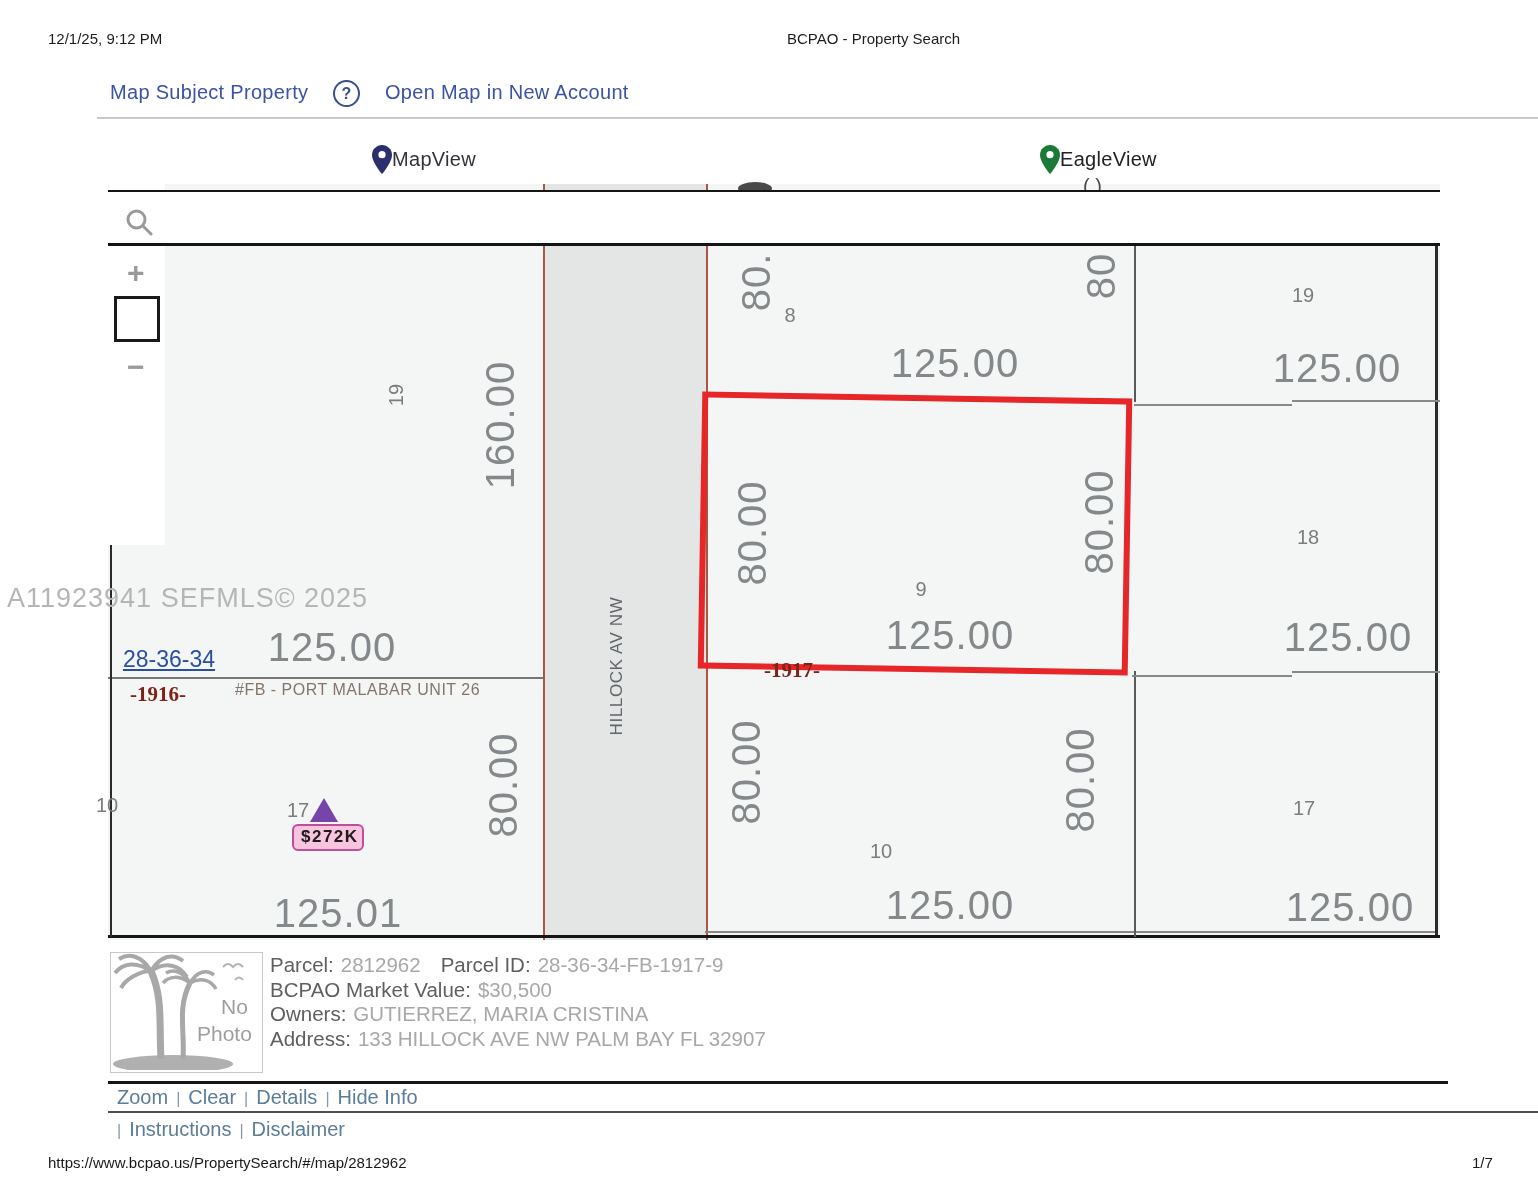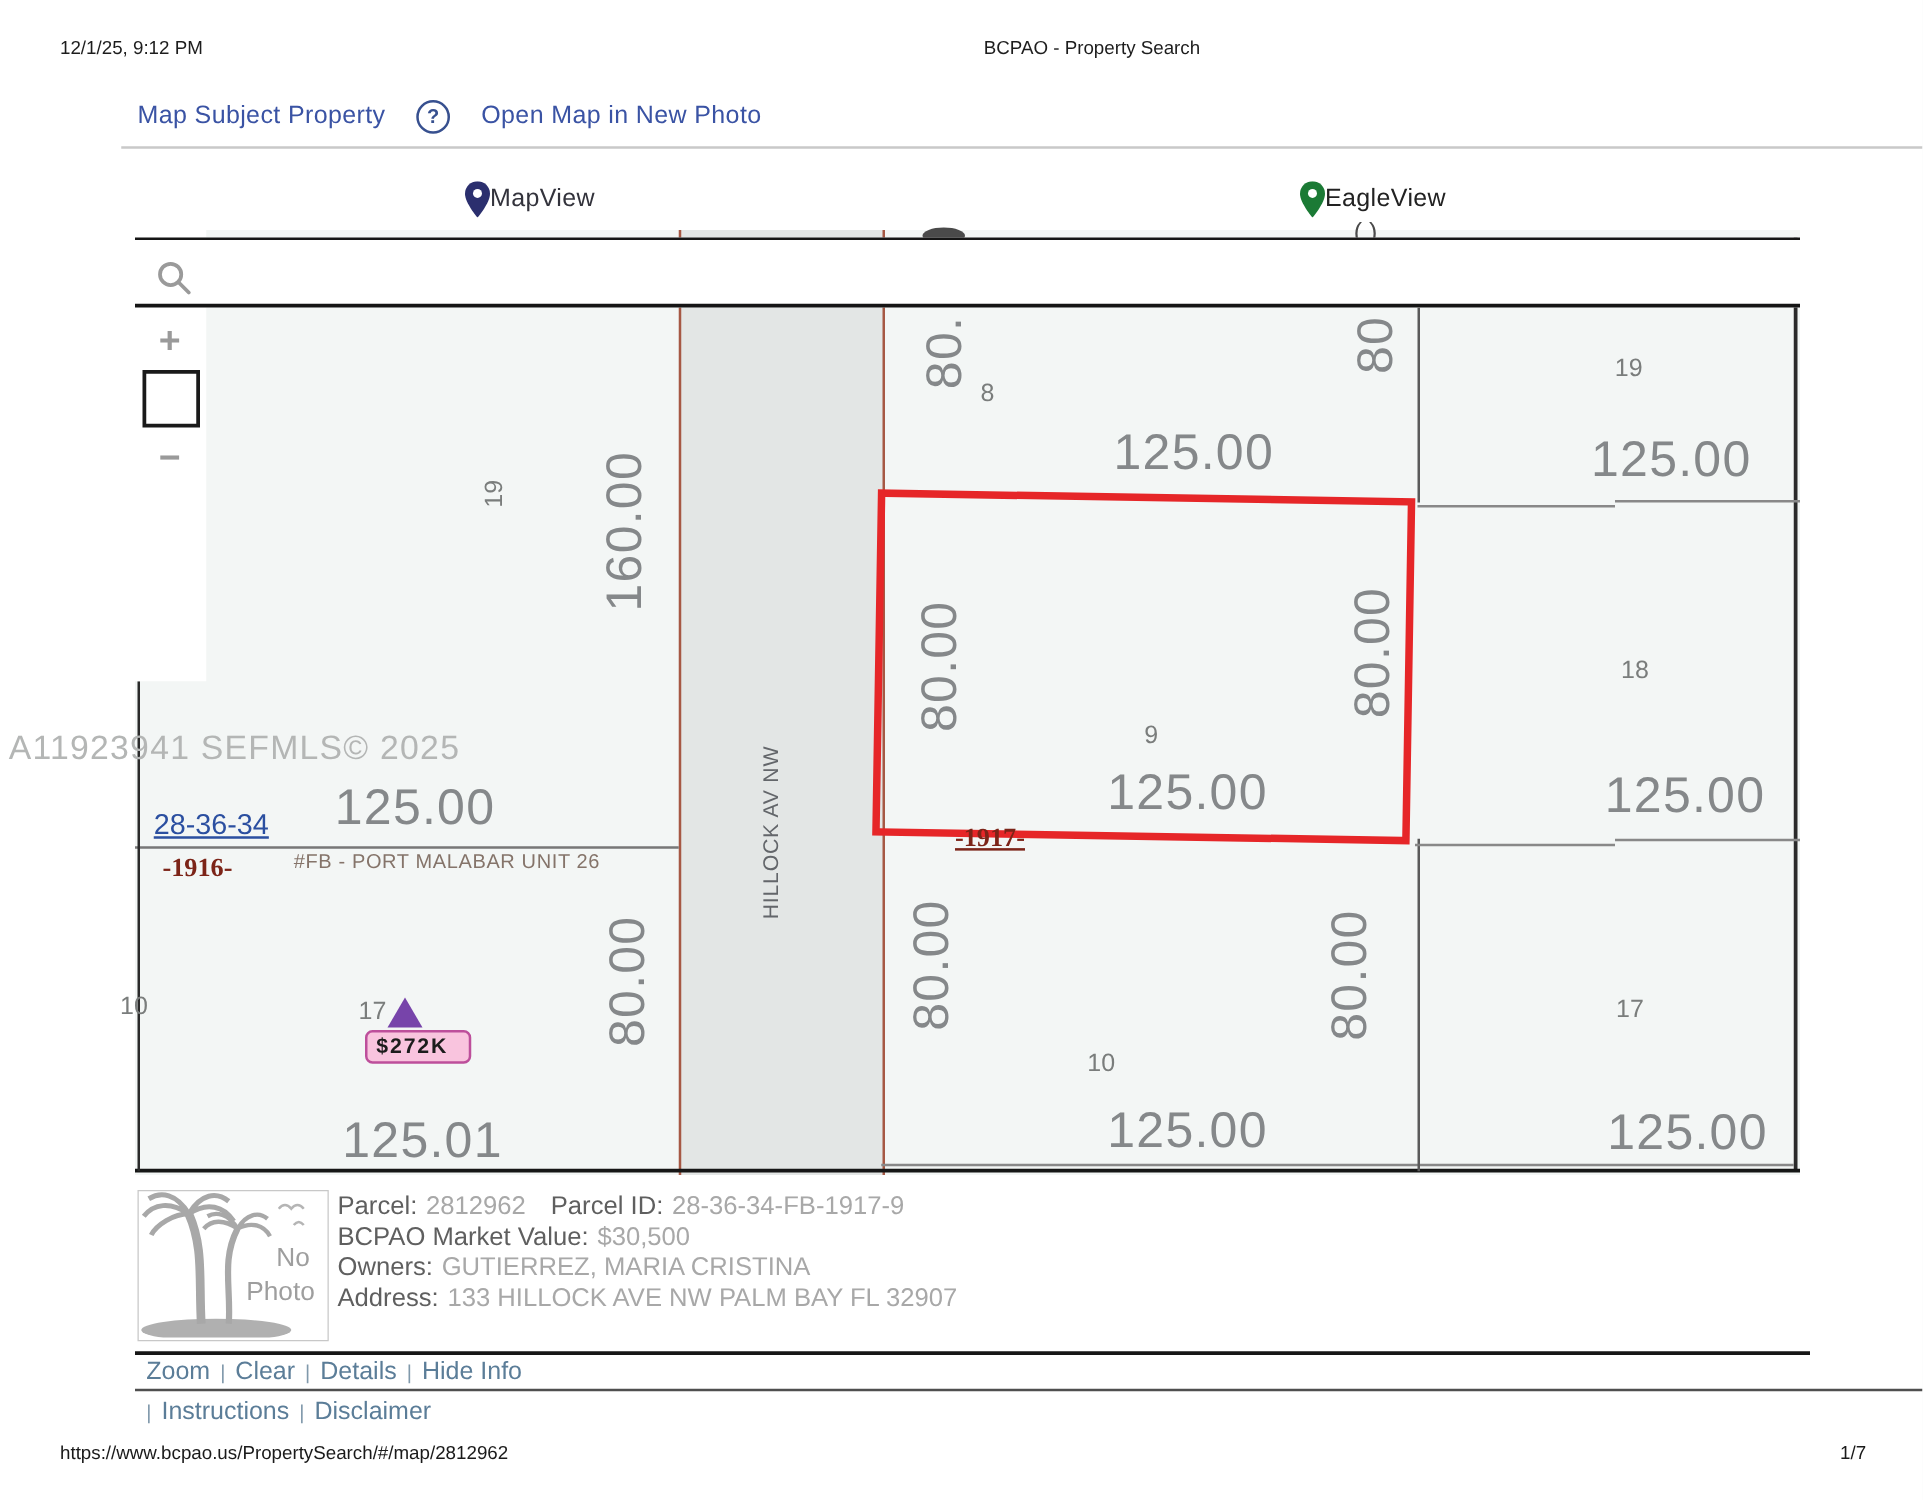--- a/index.html
+++ b/index.html
@@ -24,37 +24,37 @@
   .fsep{color:#8099ab;font-size:16px;padding:0 8px;}
   #map{position:absolute;left:108px;top:184px;width:1332px;height:756px;background:#f3f6f5;}
   #road{position:absolute;left:435px;top:0;width:165px;height:756px;background:#e3e6e5;border-left:2px solid var(--road-edge);border-right:2px solid var(--road-edge);}
   #selparcel{position:absolute;left:592px;top:211px;width:430px;height:277px;border:6px solid var(--highlight-red);transform:rotate(0.95deg);z-index:4;cursor:pointer;}
   #leftpanel{position:absolute;left:0;top:0;width:57px;height:361px;background:#fff;z-index:6;}
   #searchbar{position:absolute;left:0;top:6px;width:1332px;height:56px;background:#fff;border-top:2px solid #151515;border-bottom:3px solid #151515;z-index:7;}
   #searchinput{position:absolute;left:58px;top:14px;width:600px;height:26px;border:none;outline:none;font-size:17px;color:#4b4b4b;background:transparent;z-index:8;font-family:"Liberation Sans",sans-serif;}
   #searchinput::placeholder{color:#4b4b4b;opacity:1;}
   .ctrl{position:absolute;color:#9a9a9a;font-size:30px;font-weight:bold;z-index:8;cursor:pointer;line-height:1;}
   #extentbox{position:absolute;left:6px;top:112px;width:46px;height:46px;background:#fff;border:3px solid #1a1a1a;z-index:8;cursor:pointer;}
-  #pricemarker{position:absolute;left:184px;top:640px;background:var(--marker-pink-bg);border:2px solid var(--marker-pink-border);border-radius:6px;padding:1px 16px 2px 7px;font-size:17px;font-weight:bold;color:#1c1c1c;letter-spacing:1.5px;z-index:5;cursor:pointer;}
+  #pricemarker{position:absolute;left:184px;top:640px;background:var(--marker-pink-bg);border:2px solid var(--marker-pink-border);border-radius:6px;padding:1px 3px 2px 7px;font-size:17px;font-weight:bold;color:#1c1c1c;letter-spacing:1.5px;z-index:5;cursor:pointer;}
   #tri{position:absolute;left:202px;top:614px;width:0;height:0;border-left:14px solid transparent;border-right:14px solid transparent;border-bottom:24px solid var(--marker-purple);z-index:5;}
   .info-label{color:#5f5f5f;font-size:20.5px;margin-right:7px;}
   .info-value{color:#a8a8a8;font-size:20.5px;}
   .irow{height:24.5px;white-space:nowrap;}
   .pair2{margin-left:20px;}
   svg{display:block;}
 </style>
 </head>
 <body>
 
 <div class="abs" style="left:48px;top:30px;font-size:15px;color:#1d1d1d;">12/1/25, 9:12 PM</div>
 <div class="abs" style="left:787px;top:30px;font-size:15px;color:#1d1d1d;">BCPAO - Property Search</div>
 
 <div class="abs blue-link" style="left:110px;top:81px;">Map Subject Property</div>
 <div class="abs" style="left:333px;top:80px;width:27px;height:27px;border:2.5px solid #37508f;border-radius:50%;text-align:center;line-height:23px;font-size:16px;font-weight:bold;color:#37508f;cursor:pointer;">?</div>
-<div class="abs blue-link" style="left:385px;top:81px;">Open Map in New Photo</div>
+<div class="abs blue-link" style="left:385px;top:81px;">Open Map in New Account</div>
 <div class="abs" style="left:97px;top:117px;width:1441px;height:2px;background:#c9c9c9;"></div>
 
 <div class="abs" style="left:372px;top:145px;cursor:pointer;">
   <span style="display:inline-block;vertical-align:middle;">
     <svg width="20" height="29" viewBox="0 0 20 29">
         <path d="M10 0C4.5 0 0 4.4 0 9.9 0 17.3 10 29 10 29s10-11.7 10-19.1C20 4.4 15.5 0 10 0z" fill="var(--pin-navy)"></path>
         <circle cx="10" cy="9.7" r="3.6" fill="#fff"></circle>
       </svg>
   </span><span class="view-label" style="vertical-align:middle;">MapView</span>
 </div>
@@ -98,21 +98,21 @@
   <div class="vc dim" style="left:395px;top:601px;">80.00</div>
   <div class="vc dim" style="left:638px;top:588px;">80.00</div>
   <div class="vc dim" style="left:972px;top:596px;">80.00</div>
 
   <div class="hc lotno" style="left:682px;top:131px;">8</div>
   <div class="hc dim" style="left:847px;top:179px;">125.00</div>
   <div class="hc lotno" style="left:1195px;top:111px;">19</div>
   <div class="hc dim" style="left:1229px;top:184px;">125.00</div>
   <div class="hc lotno" style="left:813px;top:405px;">9</div>
   <div class="hc dim" style="left:842px;top:451px;">125.00</div>
-  <div class="hc maroon" style="left:684px;top:486px;font-size:21px;z-index:5;text-decoration:underline;">-1917-</div>
+  <div class="hc maroon" style="left:684px;top:486px;font-size:21px;z-index:5;">-1917-</div>
   <div class="hc lotno" style="left:1200px;top:353px;">18</div>
   <div class="hc dim" style="left:1240px;top:453px;">125.00</div>
   <div class="hc dim" style="left:224px;top:463px;">125.00</div>
   <div class="la" style="left:15px;top:462px;font-size:23px;color:var(--section-blue);text-decoration:underline;cursor:pointer;">28-36-34</div>
   <div class="la maroon" style="left:22px;top:498px;font-size:21px;">-1916-</div>
   <div class="la" style="left:127px;top:497px;font-size:16px;color:#85746a;letter-spacing:.5px;">#FB - PORT MALABAR UNIT 26</div>
   <div class="la lotno" style="left:-12px;top:610px;">10</div>
   <div class="hc lotno" style="left:190px;top:626px;">17</div>
   <div class="hc dim" style="left:230px;top:729px;">125.01</div>
   <div class="hc lotno" style="left:773px;top:667px;">10</div>

